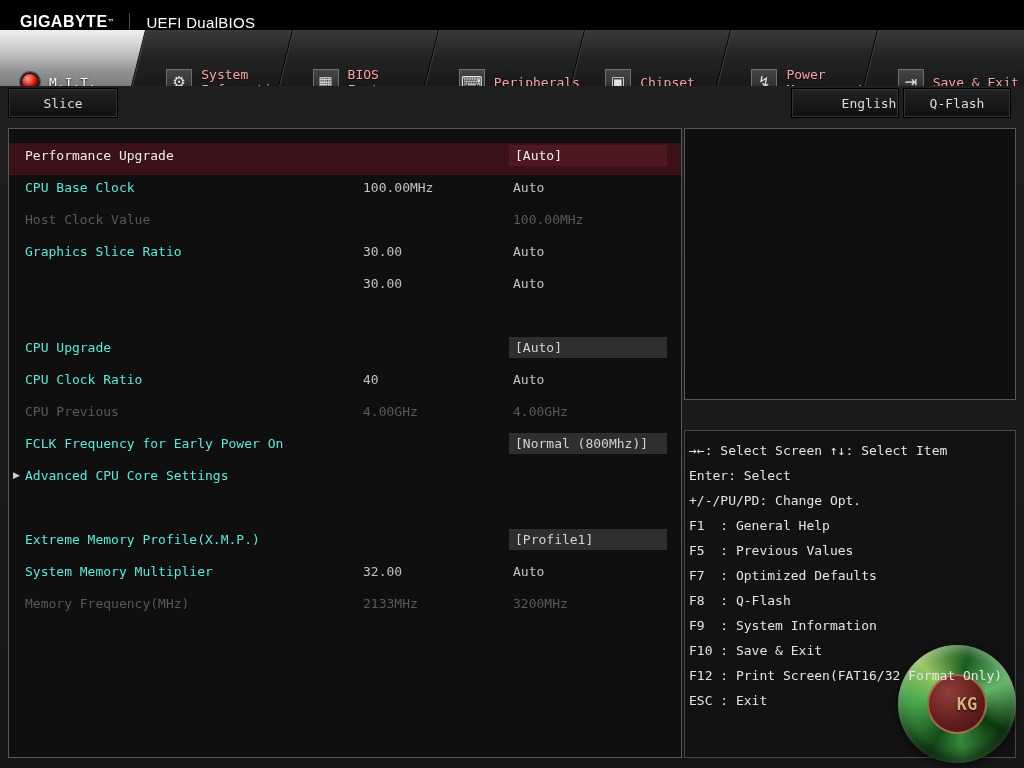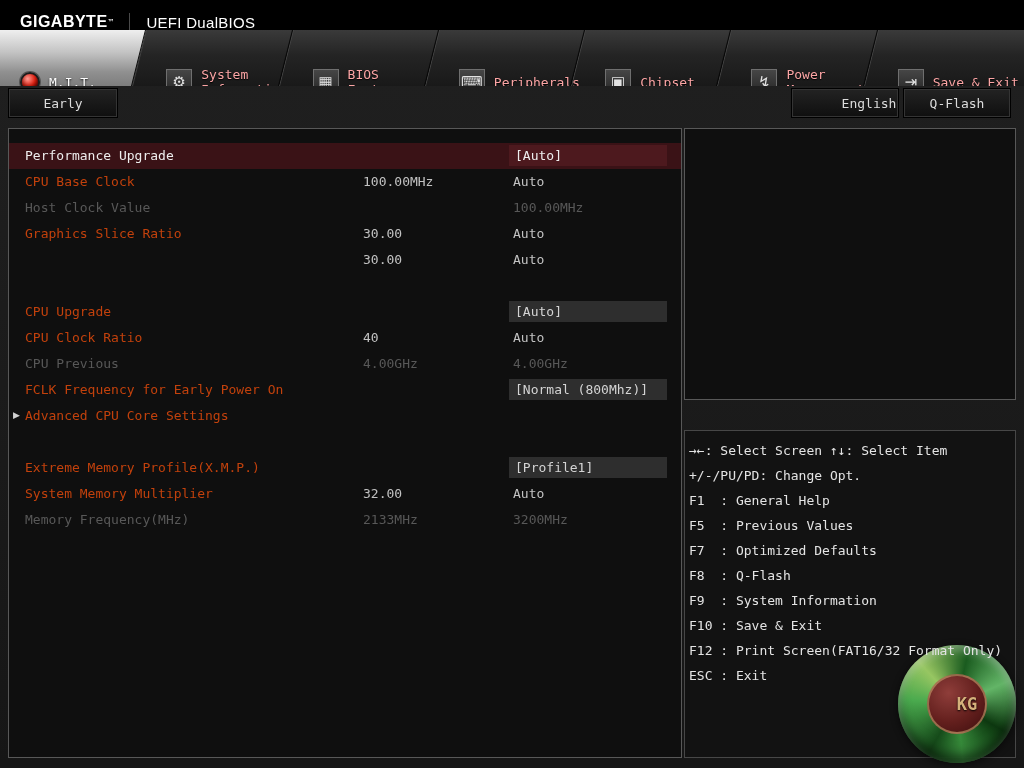--- a/index.html
+++ b/index.html
@@ -45,22 +45,22 @@
          font-family:inherit; font-size:13px; color:#dcdcdc; cursor:pointer;
          background:linear-gradient(#232323,#0f0f0f); border:1px solid #000;
          box-shadow:inset 0 0 0 1px #343434; }
   .btn-back    { left:8px;   width:110px; }
   .btn-english { left:791px; width:108px;padding-left:48px; }
   .btn-qflash  { left:903px; width:108px; }
 
   
   .panel-left { position:absolute; left:8px; top:128px; width:674px; height:630px;
                 background:#0f0f0f; border:1px solid #585858; padding-top:14px; }
-  .row { position:relative; height:26px;padding-left:31px; }
-  .row .lbl { position:absolute; left:16px; top:0; line-height:25px; font-size:13px; color:#c2410c; white-space:pre; }
+  .row { position:relative; height:32px;padding-left:31px; }
+  .row .lbl { position:absolute; left:16px; top:0; line-height:25px; font-size:13px; color:#5eead4; white-space:pre; }
   .row .mid { position:absolute; left:354px; top:0; line-height:25px; font-size:13px; color:#c2c2c2; white-space:pre; }
   .row .val { position:absolute; left:504px; top:0; line-height:25px; font-size:13px; color:#c2c2c2; white-space:pre; }
   .row .val.boxed { left:500px; top:2px; width:158px; height:21px; line-height:21px;
                     background:#2e2e2e; padding-left:6px; color:#d4d4d4; }
   .row.hl { background:#3a1216; }
   .row.hl .lbl { color:#eeeeee; }
   .row.hl .val.boxed { background:#4d191e; color:#eeeeee; }
   .row.dis .lbl, .row.dis .mid, .row.dis .val { color:#585858; }
   .arrow { position:absolute; left:4px; top:0; line-height:25px; font-size:9px; color:#d0d0d0;
            font-family:"DejaVu Sans", sans-serif; }
@@ -119,21 +119,21 @@
       <div class="tab">
         <span class="icn box">↯</span>
         <span class="tlbl">Power Management</span>
       </div>
       <div class="tab">
         <span class="icn box">⇥</span>
         <span class="tlbl">Save &amp; Exit</span>
       </div>
     </nav>
 
-  <button class="btn btn-back">Early</button>
+  <button class="btn btn-back">Slice</button>
   <button class="btn btn-english">English</button>
   <button class="btn btn-qflash">Q-Flash</button>
 
   <main class="panel-left" id="settings">
       <div class="row hl">
         <span class="lbl">Performance Upgrade</span>
         <span class="val boxed">[Auto]</span>
       </div>
       <div class="row">
         <span class="lbl">CPU Base Clock</span>
@@ -190,20 +190,21 @@
         <span class="lbl">Memory Frequency(MHz)</span>
         <span class="mid">2133MHz</span>
         <span class="val">3200MHz</span>
       </div>
     </main>
 
   <aside class="panel-help"></aside>
 
   <aside class="panel-keys" id="keys">
       <div class="keyline">→←: Select Screen ↑↓: Select Item</div>
+      <div class="keyline">Enter: Select</div>
       <div class="keyline">+/-/PU/PD: Change Opt.</div>
       <div class="keyline">F1  : General Help</div>
       <div class="keyline">F5  : Previous Values</div>
       <div class="keyline">F7  : Optimized Defaults</div>
       <div class="keyline">F8  : Q-Flash</div>
       <div class="keyline">F9  : System Information</div>
       <div class="keyline">F10 : Save &amp; Exit</div>
       <div class="keyline">F12 : Print Screen(FAT16/32 Format Only)</div>
       <div class="keyline">ESC : Exit</div>
     </aside>

